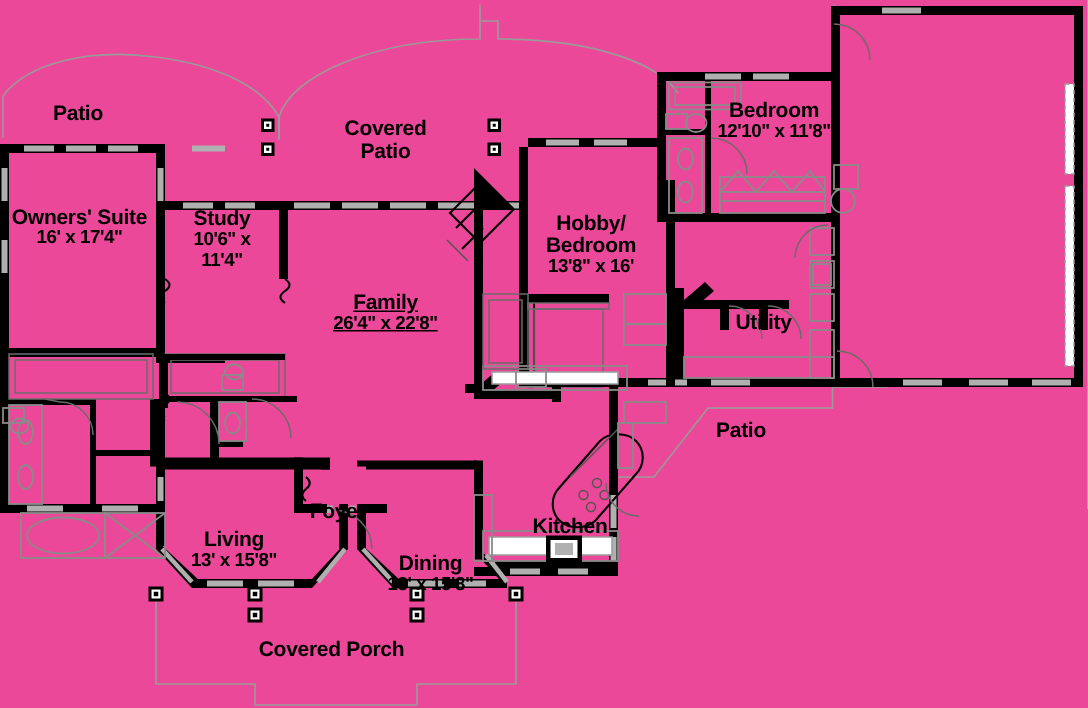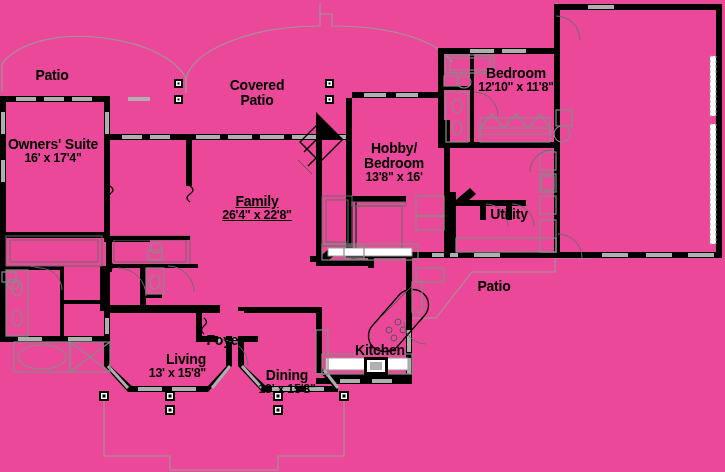--- a/index.html
+++ b/index.html
@@ -437,20 +437,25 @@
 <div class="lbl" style="left:212px;top:78px;width:90px;">
   <span class="name">Covered</span>
   <span class="name">Patio</span>
 </div>
 
 <div class="lbl" style="left:0px;top:137px;width:106px;">
   <span class="name">Owners' Suite</span>
   <span class="dim">16' x 17'4"</span>
 </div>
 
+<div class="lbl" style="left:110px;top:138px;width:76px;">
+  <span class="name">Study</span>
+  <span class="dim">10'6" x</span>
+  <span class="dim">11'4"</span>
+</div>
 
 <div class="lbl" style="left:193px;top:194px;width:128px;text-decoration:underline;">
   <span class="name">Family</span>
   <span class="dim">26'4" x 22'8"</span>
 </div>
 
 <div class="lbl" style="left:348px;top:113px;width:92px;margin-top:28px;">
   <span class="name">Hobby/</span>
   <span class="name">Bedroom</span>
   <span class="dim">13'8" x 16'</span>
@@ -463,33 +468,36 @@
 
 
 <div class="lbl" style="left:472px;top:207px;width:74px;">
   <span class="name">Utility</span>
 </div>
 
 <div class="lbl" style="left:464px;top:279px;width:60px;">
   <span class="name">Patio</span>
 </div>
 
-<div class="lbl" style="left:106px;top:352px;width:100px;text-align:right;">
+<div class="lbl" style="left:106px;top:352px;width:100px;">
   <span class="name">Living</span>
   <span class="dim">13' x 15'8"</span>
 </div>
 
 <div class="lbl" style="left:196px;top:333px;width:58px;">
   <span class="name">Foyer</span>
 </div>
 
 <div class="lbl" style="left:238px;top:368px;width:98px;">
   <span class="name">Dining</span>
   <span class="dim">13' x 15'8"</span>
 </div>
 
 <div class="lbl" style="left:341px;top:343px;width:78px;">
   <span class="name">Kitchen</span>
 </div>
 
 
+<div class="lbl" style="left:150px;top:425px;width:142px;">
+  <span class="name">Covered Porch</span>
+</div>
 
 </div>
 
 </body></html>

